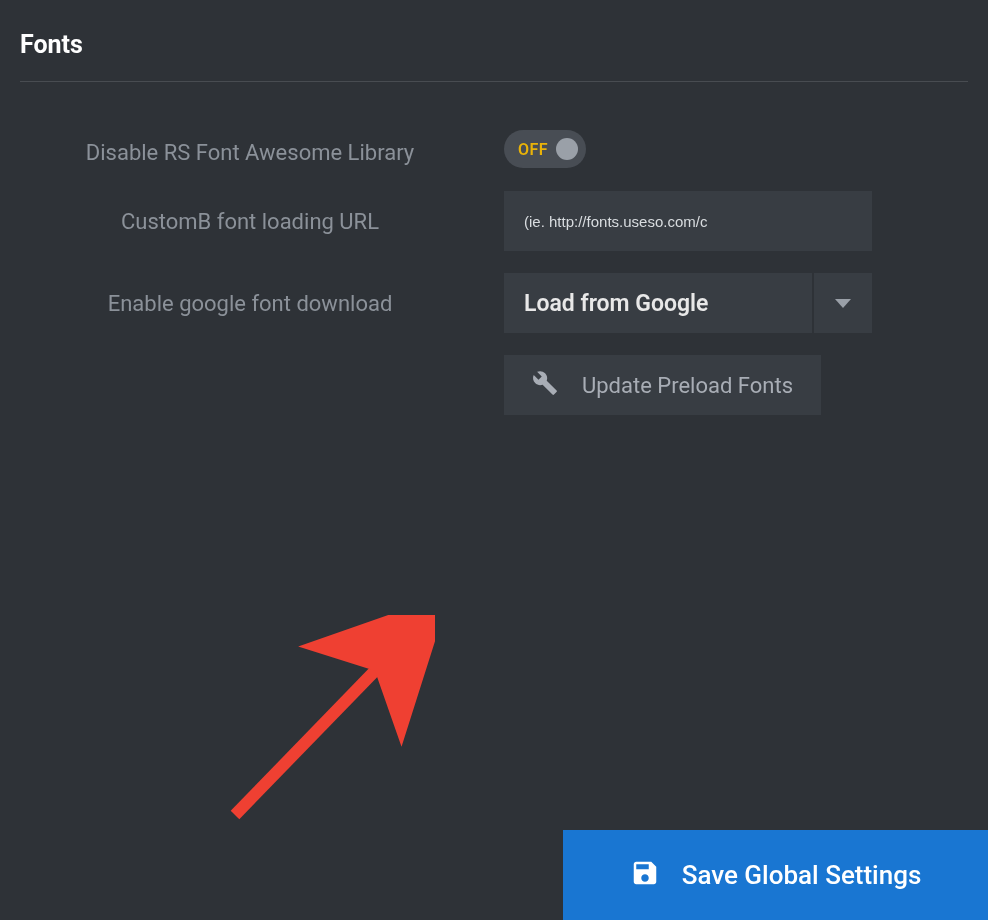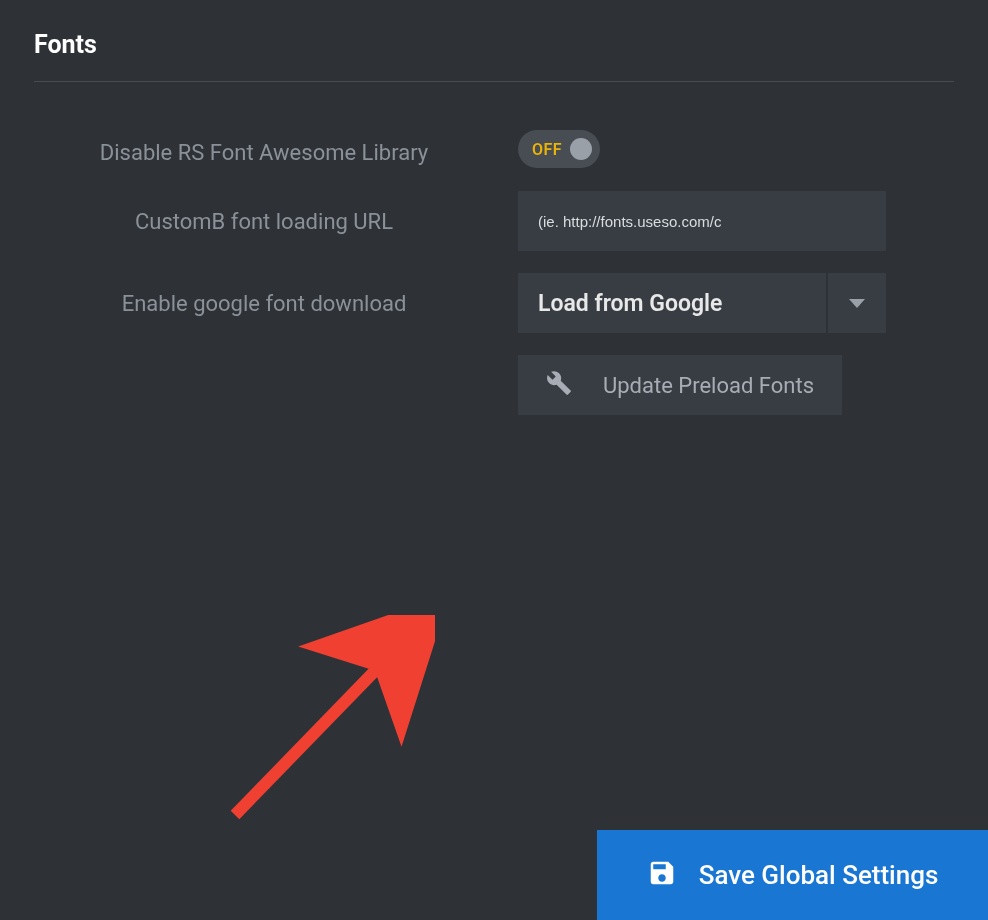--- a/index.html
+++ b/index.html
@@ -10,21 +10,21 @@
     body {
       width: 988px;
       height: 920px;
       background: #2e3237;
       font-family: -apple-system, BlinkMacSystemFont, "Segoe UI", Roboto, sans-serif;
       color: #e8e8e8;
       position: relative;
       overflow: hidden;
     }
     .panel {
-      padding: 30px 34px;
+      padding: 30px 20px;
     }
     .section-title {
       font-size: 25px;
       font-weight: 700;
       color: #fefefe;
       padding-bottom: 22px;
       border-bottom: 1px solid #484c51;
       margin-bottom: 48px;
     }
     .row {
@@ -120,30 +120,30 @@
     }
     .action-button {
       display: inline-flex;
       align-items: center;
       height: 60px;
       background: #383d43;
       padding: 0 28px;
       font-size: 22px;
       color: #a8adb5;
       cursor: pointer;
-      gap: 31px;
+      gap: 24px;
     }
     .wrench-icon {
       color: #a8adb5;
     }
     .save-bar {
       position: absolute;
       bottom: 0;
       right: 0;
-      width: 391px;
+      width: 425px;
       height: 90px;
       background: #1976d2;
       display: flex;
       align-items: center;
       justify-content: center;
       gap: 22px;
       cursor: pointer;
     }
     .save-bar-text {
       color: #ffffff;

